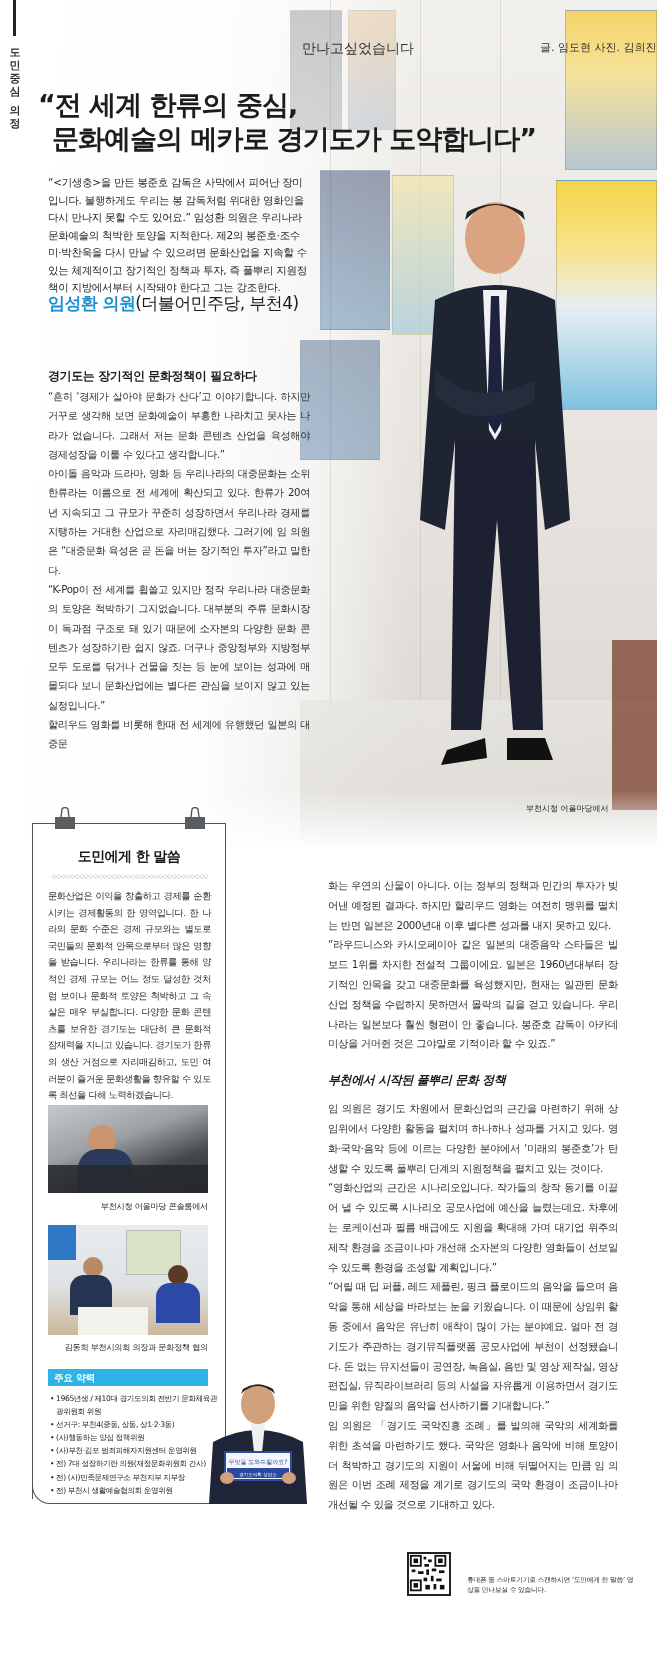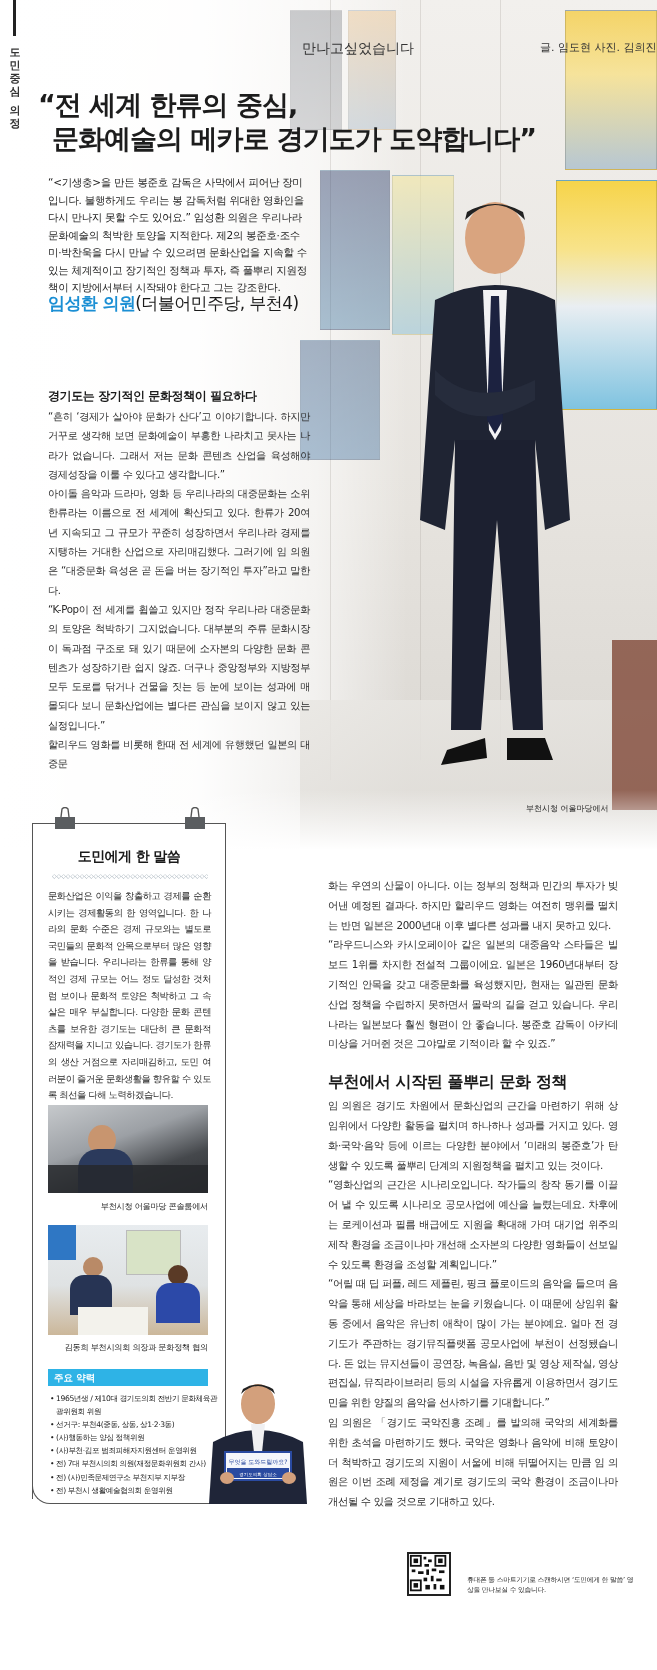--- a/index.html
+++ b/index.html
@@ -36,21 +36,21 @@
   .headline .l2 { display:block; padding-left: 14px; }
 
   .lead { position: absolute; left: 48px; top: 174px; width: 262px; font-size: 10.5px; line-height: 17.5px; color: #222; letter-spacing: -0.3px; }
 
   .speaker { position: absolute; left: 48px; top: 292px; font-size: 17px; color: #1b1b1b; letter-spacing: -0.6px; }
   .speaker .nm { color: #1b8fd4; font-weight: bold; }
 
   .section-h { font-size: 12px; font-weight: bold; color: #1a1a1a; letter-spacing: -0.4px; }
   .body-text { font-size: 10.2px; line-height: 19.3px; color: #2b2b2b; letter-spacing: -0.35px; text-align: justify; }
   .col1 { position: absolute; left: 48px; top: 368px; width: 262px; }
-  .col1 .section-h { margin-bottom: 2px; margin-top: 20px; }
+  .col1 .section-h { margin-bottom: 2px; }
 
   .photo-caption1 { position: absolute; left: 526px; top: 803px; font-size: 8px; color: #222; }
 
   
   .msg-box { position: absolute; left: 32px; top: 823px; width: 194px; height: 676px; border: 1px solid #555; border-right: none; border-bottom: none; background: #fff; }
   .msg-box-curve { position: absolute; left: 32px; top: 1480px; width: 200px; height: 24px; border-bottom: 1px solid #555; border-left: 1px solid #555; border-radius: 0 0 10px 18px; }
   .msg-box-right { position:absolute; left: 225px; top: 823px; width: 1px; height: 664px; background: #555; }
   .clip { position: absolute; top: 807px; width: 24px; height: 22px; }
   .box-title { position: absolute; left: 32px; top: 848px; width: 194px; text-align: center; font-size: 14px; font-weight: bold; color: #1a1a1a; letter-spacing: -0.6px; }
   .dots { position: absolute; left: 52px; top: 873px; width: 156px; height: 6px; font-size: 6px; line-height: 6px; color: #8a9aa6; letter-spacing: 0; overflow: hidden; white-space: nowrap; }
@@ -68,21 +68,21 @@
 
   .career-head { position: absolute; left: 48px; top: 1369px; width: 160px; height: 17px; background: #2eb3e6; color: #fff; font-size: 9.5px; font-weight: bold; padding-left: 6px; line-height: 17px; }
   .career-list { position: absolute; left: 50px; top: 1392px; width: 170px; list-style: none; font-size: 7.6px; line-height: 13.1px; color: #222; letter-spacing: -0.4px; }
   .career-list li { padding-left: 6px; text-indent: -6px; }
 
   .person2 { position:absolute; left: 203px; top: 1382px; width: 110px; height: 122px; overflow: hidden; }
 
   
   .col2 { position: absolute; left: 328px; top: 876px; width: 290px; }
   .col2 .body-text { font-size: 10.3px; line-height: 19.8px; }
-  .col2 .section-h { margin-top: 18px; margin-bottom: 3px; font-size: 16px; }
+  .col2 .section-h { margin-top: 18px; margin-bottom: 10px; font-size: 12px; font-style: italic; }
 
   .qr { position: absolute; left: 407px; top: 1552px; width: 44px; height: 44px; border: 2px solid #222; background: #fff; }
   .qr-note { position: absolute; left: 467px; top: 1575px; width: 170px; font-size: 6.8px; line-height: 10px; color: #222; letter-spacing: -0.3px; }
 </style>
 </head>
 <body>
 
 <div class="hero">
   <div class="hero-bg"></div>
 
@@ -184,21 +184,21 @@
   <div class="pp" style="left:30px;top:82px;width:70px;height:28px;background:#f3f2ec;"></div>
 </div>
 <div class="cap cap2">김동희 부천시의회 의장과 문화정책 협의</div>
 
 <div class="career-head">주요 약력</div>
 <ul class="career-list">
   <li>• <span>1965년생 / 제10대 경기도의회 전반기 문화체육관광위원회 위원</span></li>
   <li>• <span>선거구: 부천4(중동, 상동, 상1·2·3동)</span></li>
   <li>• <span>(사)행동하는 양심 정책위원</span></li>
   <li>• <span>(사)부천·김포 범죄피해자지원센터 운영위원</span></li>
-  <li>• <span>전) 7대 부천시의회 의원(재정문화위원회 간사)</span></li>
+  <li>• <span>전) 7대 성장하기란 의원(재정문화위원회 간사)</span></li>
   <li>• <span>전) (사)민족문제연구소 부천지부 지부장</span></li>
   <li>• <span>전) 부천시 생활예술협의회 운영위원</span></li>
 </ul>
 
 <svg class="person2" viewBox="0 0 110 122">
   <ellipse cx="55" cy="22" rx="17" ry="20" fill="#d3a07c"></ellipse>
   <path d="M38 12 Q55 -4 72 12 L70 7 Q55 -2 40 7 Z" fill="#222"></path>
   <path d="M10 60 Q55 36 100 60 L104 122 L6 122 Z" fill="#1f2538"></path>
   <path d="M48 42 L62 42 L58 80 L52 80 Z" fill="#f0f0f2"></path>
   <rect x="22" y="70" width="66" height="28" fill="#f4f6fb" stroke="#2a4aa0" stroke-width="2"></rect>

